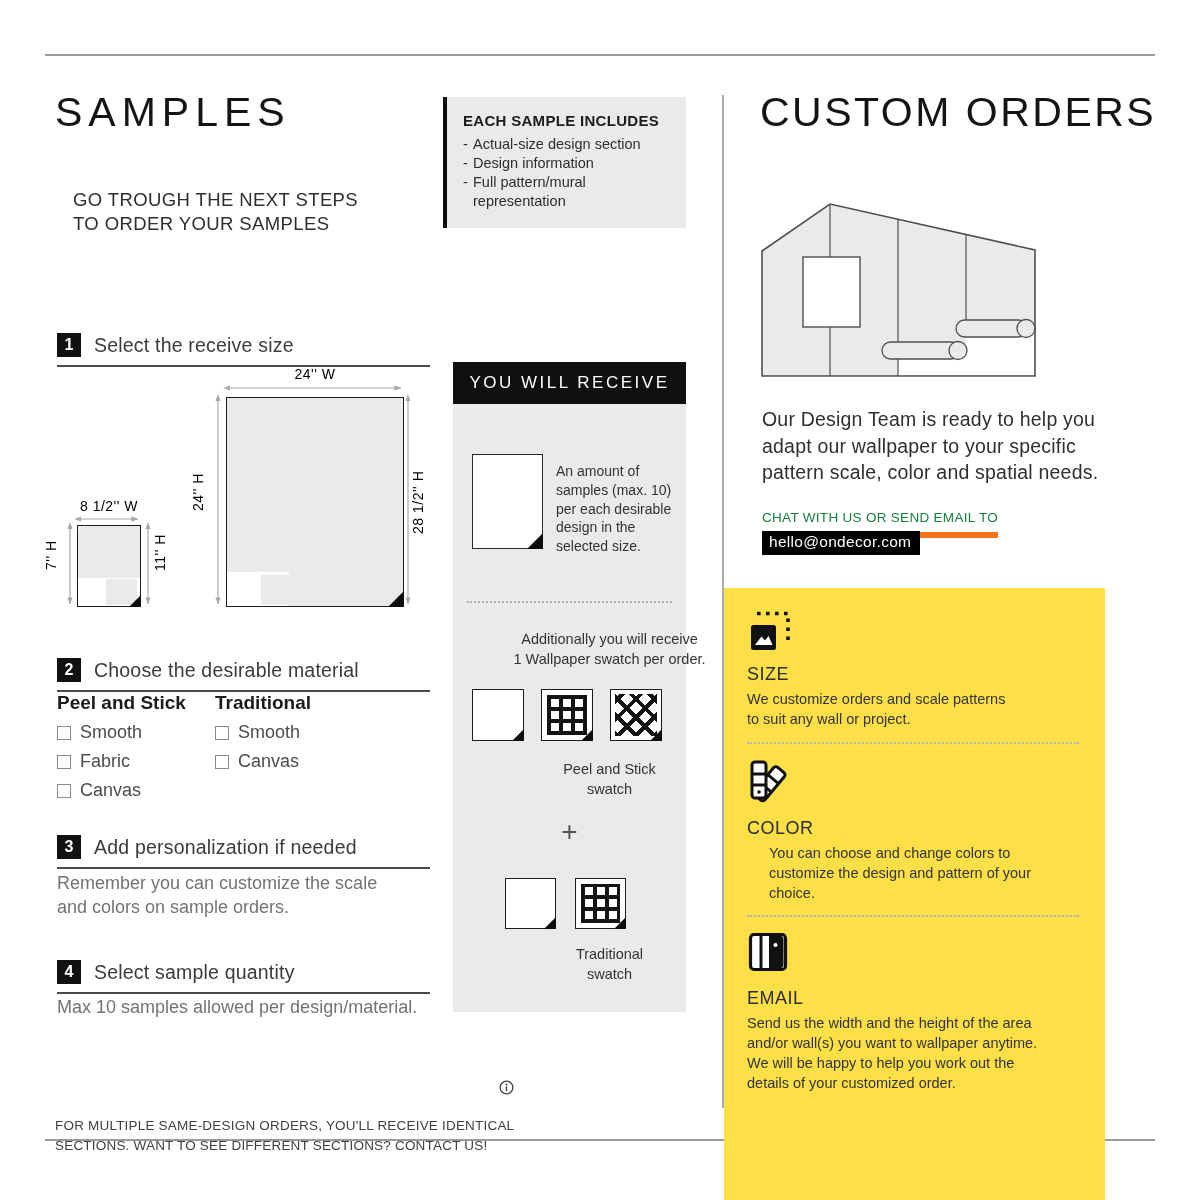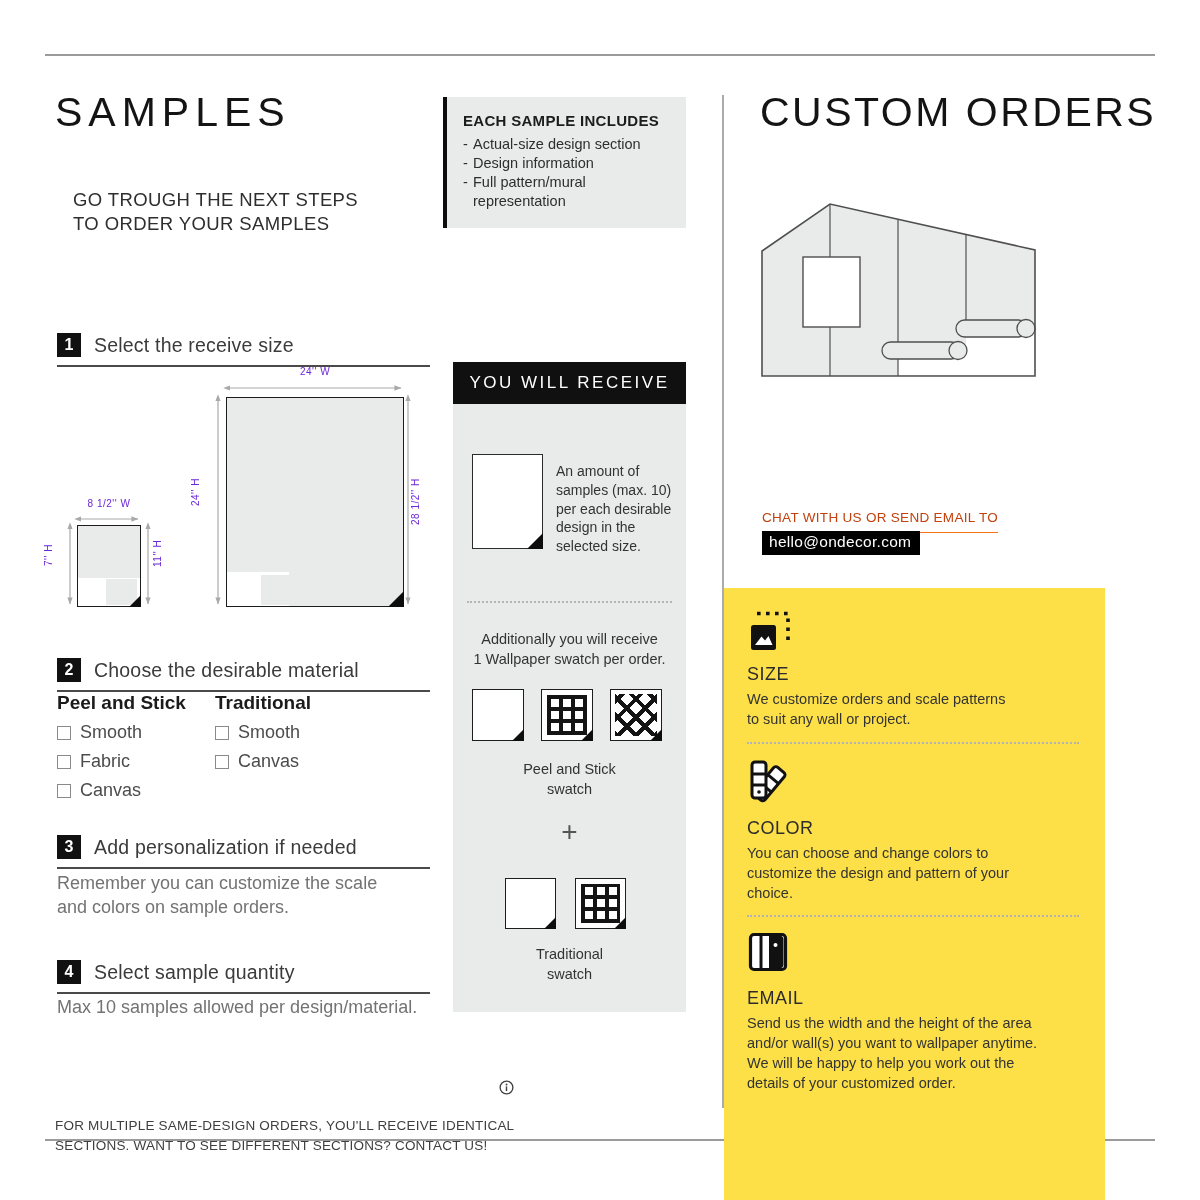--- a/index.html
+++ b/index.html
@@ -31,21 +31,21 @@
               border:1.5px solid #1c1c1c;box-sizing:border-box;}
   .rect-small{position:absolute;left:20px;top:163px;width:64px;height:82px;background:#ffffff;
               border:1.5px solid #1c1c1c;box-sizing:border-box;}
   .notch-white{position:absolute;left:0;bottom:0;width:62px;height:34px;background:#fff;}
   .inner-gray-lg{position:absolute;left:34px;bottom:1px;width:28px;height:30px;background:#e9eaea;}
   .small-top-gray{position:absolute;left:0;top:0;right:0;height:52px;background:#e9eaea;}
   .inner-gray-sm{position:absolute;left:28px;top:53px;width:31px;height:26px;background:#e9eaea;}
   .fold:after{content:"";position:absolute;right:-1px;bottom:-1px;width:0;height:0;
               border-left:16px solid transparent;border-bottom:16px solid #0d0d0d;}
   .fold-sm:after{border-left-width:12px;border-bottom-width:12px;}
-  .dim-label{position:absolute;font-size:10px;color:#6d28d9;letter-spacing:.5px;}
+  .dim-label{position:absolute;font-size:14px;color:#000000;letter-spacing:.5px;}
   .v-label{writing-mode:vertical-rl;transform:rotate(180deg);text-align:center;}
 
   
   .materials{position:absolute;left:57px;top:692px;display:flex;}
   .mat-col1{width:158px;}
   .mat-title{font-size:19px;font-weight:bold;color:#1b1b1b;margin-bottom:8px;}
   .mat-opt{display:flex;align-items:center;gap:9px;margin-bottom:8px;font-size:18px;color:#4c4c4c;}
   .cbox{width:12px;height:12px;border:1.5px solid #8a8a8a;flex:0 0 auto;}
 
   
@@ -60,36 +60,36 @@
   .inc-dash{flex:0 0 10px;}
 
   
   .receive-header{position:absolute;left:453px;top:362px;width:233px;height:42px;background:#101010;
                   color:#fff;font-size:17px;letter-spacing:2.5px;display:flex;align-items:center;justify-content:center;}
   .receive-panel{position:absolute;left:453px;top:404px;width:233px;height:608px;background:#e9eaea;}
   .page-icon{position:absolute;left:19px;top:50px;width:71px;height:95px;background:#fff;
              border:1.5px solid #2b2b2b;box-sizing:border-box;}
   .samples-text{position:absolute;left:103px;top:58px;width:126px;font-size:14px;color:#333;line-height:1.34;}
   .dot-div{border-top:2px dotted #b5b5b5;height:0;}
-  .center-text{text-align:center;font-size:14.5px;color:#333;line-height:1.35;}
+  .center-text{text-align:center;font-size:14.5px;color:#333;line-height:1.35;padding-left:40px;}
   .swatch{width:52px;height:52px;background:#fff;border:1.5px solid #1d1d1d;box-sizing:border-box;position:relative;}
   .swatch:after{content:"";position:absolute;right:-1px;bottom:-1px;width:0;height:0;
                 border-left:12px solid transparent;border-bottom:12px solid #0d0d0d;}
   .grid-fill{position:absolute;inset:5px;
     background:repeating-linear-gradient(0deg,#141414 0 4px,transparent 4px 12px),
                repeating-linear-gradient(90deg,#141414 0 4px,transparent 4px 12px);}
   .cross-fill{position:absolute;inset:4px;
     background:repeating-linear-gradient(45deg,#141414 0 4px,transparent 4px 13px),
                repeating-linear-gradient(-45deg,#141414 0 4px,transparent 4px 13px);}
   .plus-sign{font-size:28px;color:#555;font-weight:300;}
 
   
   .intro{position:absolute;left:762px;top:406px;font-size:19.5px;color:#2f2f2f;line-height:1.37;letter-spacing:.2px;}
-  .chat-label{position:absolute;left:762px;top:510px;font-size:13.5px;color:#c2410c;letter-spacing:.3px;
-              border-bottom:1px solid #f97316;padding-bottom:7px;}
+  .chat-label{position:absolute;left:762px;top:510px;font-size:13.5px;color:#15803d;letter-spacing:.3px;
+              border-bottom:6px solid #f97316;padding-bottom:7px;}
   .email-badge{position:absolute;left:762px;top:531px;background:#000;color:#fff;font-size:15.5px;
                padding:2px 9px 4px 7px;letter-spacing:.3px;}
   .custom-box{position:absolute;left:724px;top:588px;width:381px;height:667px;background:#fde047;}
   .sec-title{position:absolute;left:23px;font-size:18px;color:#2c2c2c;letter-spacing:.5px;}
   .sec-body{position:absolute;left:23px;font-size:14.5px;color:#333;line-height:1.38;}
   .box-dot{position:absolute;left:23px;width:332px;border-top:2px dotted #b3b3b3;height:0;}
 </style>
 </head>
 <body>
 
@@ -264,20 +264,23 @@
     <line x1="138" y1="21" x2="138" y2="178" stroke="#4f4f4f" stroke-width="1.2"></line>
     <line x1="206" y1="36" x2="206" y2="131" stroke="#4f4f4f" stroke-width="1.2"></line>
     <rect x="43" y="59" width="57" height="70" fill="#ffffff" stroke="#4f4f4f" stroke-width="1.4"></rect>
     <rect x="122" y="144" width="78" height="17" rx="8.5" fill="#e9eaea" stroke="#4f4f4f" stroke-width="1.3"></rect>
     <circle cx="198" cy="152.5" r="9" fill="#e9eaea" stroke="#4f4f4f" stroke-width="1.3"></circle>
     <rect x="196" y="122" width="71" height="17" rx="8.5" fill="#e9eaea" stroke="#4f4f4f" stroke-width="1.3"></rect>
     <circle cx="266" cy="130.5" r="9" fill="#e9eaea" stroke="#4f4f4f" stroke-width="1.3"></circle>
     <polygon points="2,53 70,6 275,52 275,178 2,178" fill="none" stroke="#4f4f4f" stroke-width="1.6"></polygon>
   </svg>
 
+  <div class="intro pre">Our Design Team is ready to help you
+adapt our wallpaper to your specific
+pattern scale, color and spatial needs.</div>
 
   <div class="chat-label">CHAT WITH US OR SEND EMAIL TO</div>
   <div class="email-badge">hello@ondecor.com</div>
 
   <div class="custom-box">
 
     <svg class="abs" style="left:23px;top:20px;" width="46" height="46" viewBox="0 0 46 46">
       <path d="M10,5.5 H41 V36" fill="none" stroke="#111" stroke-width="3.6" stroke-dasharray="3.6 5.4"></path>
       <rect x="4" y="17" width="25" height="25" rx="2.5" fill="#111"></rect>
       <path d="M8,37 L14.5,28.5 L18,32.5 L21.5,28 L25.5,37 Z" fill="#ffffff"></path>
@@ -292,21 +295,21 @@
         <rect x="5" y="4" width="14" height="36" rx="3" fill="#fff" stroke="#111" stroke-width="3"></rect>
         <line x1="5" y1="16" x2="19" y2="16" stroke="#111" stroke-width="3"></line>
         <line x1="5" y1="27" x2="19" y2="27" stroke="#111" stroke-width="3"></line>
       </g>
       <rect x="5" y="4" width="14" height="36" rx="3" fill="#fff" stroke="#111" stroke-width="3"></rect>
       <line x1="5" y1="16" x2="19" y2="16" stroke="#111" stroke-width="3"></line>
       <line x1="5" y1="27" x2="19" y2="27" stroke="#111" stroke-width="3"></line>
       <circle cx="12" cy="34" r="1.8" fill="#111"></circle>
     </svg>
     <div class="sec-title" style="top:230px;text-align:right;">COLOR</div>
-    <div class="sec-body pre" style="top:255px;">You can choose and change colors to
+    <div class="sec-body pre" style="top:255px;margin-left:22px;">You can choose and change colors to
 customize the design and pattern of your
 choice.</div>
     <div class="box-dot" style="top:327px;"></div>
 
     <svg class="abs" style="left:23px;top:343px;" width="42" height="42" viewBox="0 0 42 42">
       <rect x="3.5" y="3.5" width="35" height="35" rx="3.5" fill="#fff" stroke="#111" stroke-width="3.2"></rect>
       <line x1="14" y1="4" x2="14" y2="38" stroke="#111" stroke-width="3"></line>
       <path d="M22,4.8 H32.8 Q36.5,4.8 36.5,8.5 V33.5 Q36.5,37.2 32.8,37.2 H22 Z" fill="#111"></path>
       <circle cx="28.5" cy="14" r="2" fill="#fff"></circle>
     </svg>

